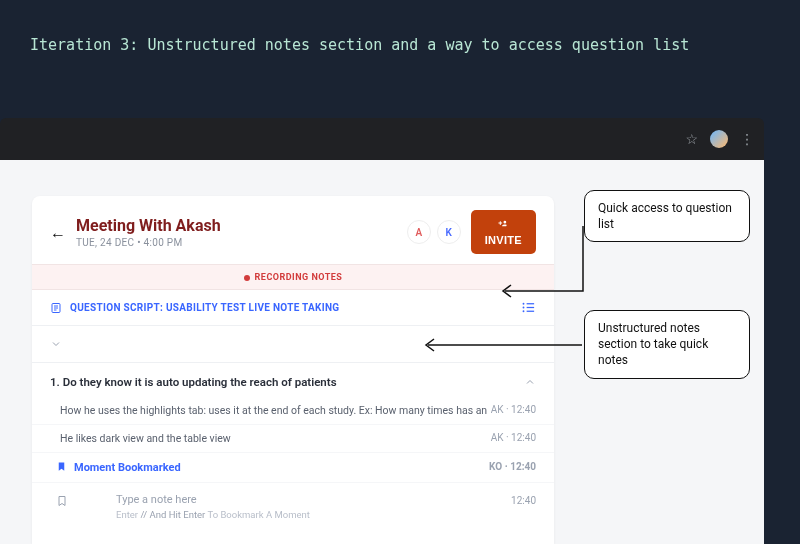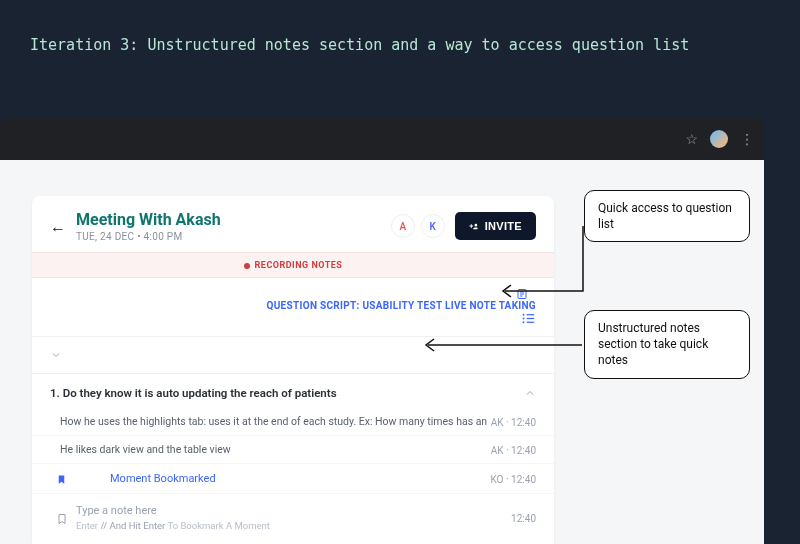--- a/index.html
+++ b/index.html
@@ -62,67 +62,67 @@
     align-items: center;
     padding: 14px 18px 10px 18px;
   }
   .back-arrow {
     font-size: 16px;
     color: #111;
     margin-right: 10px;
     cursor: pointer;
   }
   .title-block { flex: 1; }
-  .meeting-title { font-size: 16px; font-weight: 700; color: #0f766e; }
+  .meeting-title { font-size: 16px; font-weight: 700; color: #7f1d1d; }
   .meeting-sub { font-size: 10px; color: #8a919d; letter-spacing: 0.3px; margin-top: 2px; }
   .avatars { display: flex; align-items: center; gap: 6px; margin-right: 10px; }
   .avatar {
     width: 24px; height: 24px; border-radius: 50%;
     display: flex; align-items: center; justify-content: center;
     font-size: 10px; font-weight: 600;
   }
   .avatar.a { background: #fff; color: #e05b5b; border: 1px solid #eee; }
   .avatar.k { background: #fff; color: #4a6bff; border: 1px solid #eee; }
   .invite-btn {
-    background: #0f172a;
+    background: #c2410c;
     color: #fff;
     font-size: 11px;
     font-weight: 700;
     letter-spacing: 0.3px;
     border: none;
     border-radius: 5px;
     padding: 8px 14px;
     display: flex;
     align-items: center;
     gap: 5px;
     cursor: pointer;
+    flex-direction: column;
   }
   .invite-btn svg { width: 11px; height: 11px; }
   .recording-bar {
     background: #fdf2f2;
     text-align: center;
     padding: 7px 0;
     font-size: 9px;
     font-weight: 700;
     color: #d23c3c;
     letter-spacing: 0.5px;
     border-top: 1px solid #f1e4e4;
     border-bottom: 1px solid #f1e4e4;
   }
   .recording-bar .dot {
     display: inline-block;
     width: 6px; height: 6px; border-radius: 50%;
     background: #d23c3c; margin-right: 5px; vertical-align: middle;
   }
   .script-row {
     display: flex;
-    align-items: flex-end;
+    align-items: center;
     padding: 10px 18px;
     border-bottom: 1px solid #eef0f3;
-    flex-direction: column;
   }
   .script-icon { width: 12px; height: 12px; margin-right: 8px; }
   .script-label {
     flex: 1;
     font-size: 10px;
     font-weight: 700;
     color: #3a66ff;
     letter-spacing: 0.3px;
   }
   .list-icon { width: 15px; height: 15px; color: #3a66ff; cursor: pointer; }
@@ -145,44 +145,44 @@
     padding: 12px 18px 8px 18px;
   }
   .question-text {
     flex: 1;
     font-size: 11.5px;
     font-weight: 600;
     color: #2a2f3a;
   }
   .note-line {
     display: flex;
-    align-items: flex-end;
+    align-items: flex-start;
     padding: 7px 18px 7px 28px;
     font-size: 10.5px;
     color: #5a616e;
     border-bottom: 1px solid #f5f6f8;
   }
   .note-text { flex: 1; white-space: nowrap; overflow: hidden; text-overflow: ellipsis; }
   .note-meta { color: #9aa2b0; font-size: 10px; white-space: nowrap; }
   .bookmark-line {
     display: flex;
-    align-items: flex-end;
+    align-items: flex-start;
     padding: 8px 18px 8px 24px;
     font-size: 11px;
     color: #3a66ff;
-    font-weight: 400;
+    font-weight: 700;
     border-bottom: 1px solid #f5f6f8;
-    gap: 36px;
   }
   .bookmark-icon { width: 11px; height: 11px; margin-right: 7px; }
   .bookmark-text { flex: 1; }
   .input-line {
     display: flex;
-    align-items: center;
+    align-items: flex-start;
     padding: 10px 18px 0 24px;
+    gap: 40px;
   }
   .input-line .outline-bm { width: 12px; height: 12px; color: #9aa2b0; margin-right: 8px; margin-top: 2px; }
   .input-block { flex: 1; }
   .input-placeholder { font-size: 11px; color: #9aa2b0; }
   .input-help { font-size: 9.5px; color: #b8bec9; margin-top: 3px; }
   .input-help .slash { color: #9aa2b0; font-weight: 400; }
   .input-time { color: #9aa2b0; font-size: 10px; margin-top: 2px; }
 
   
   .callout {

